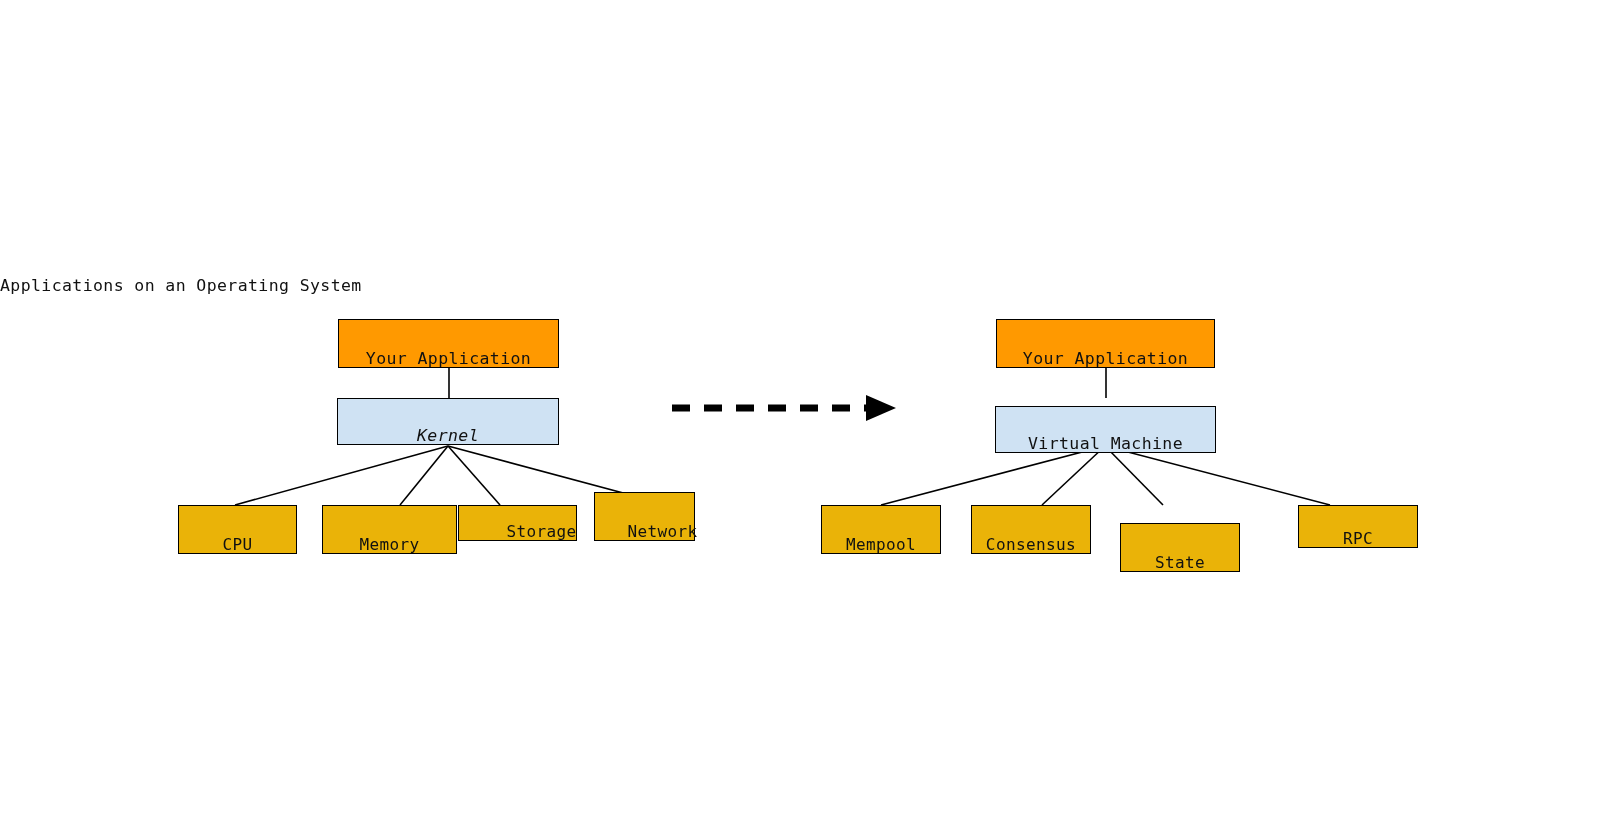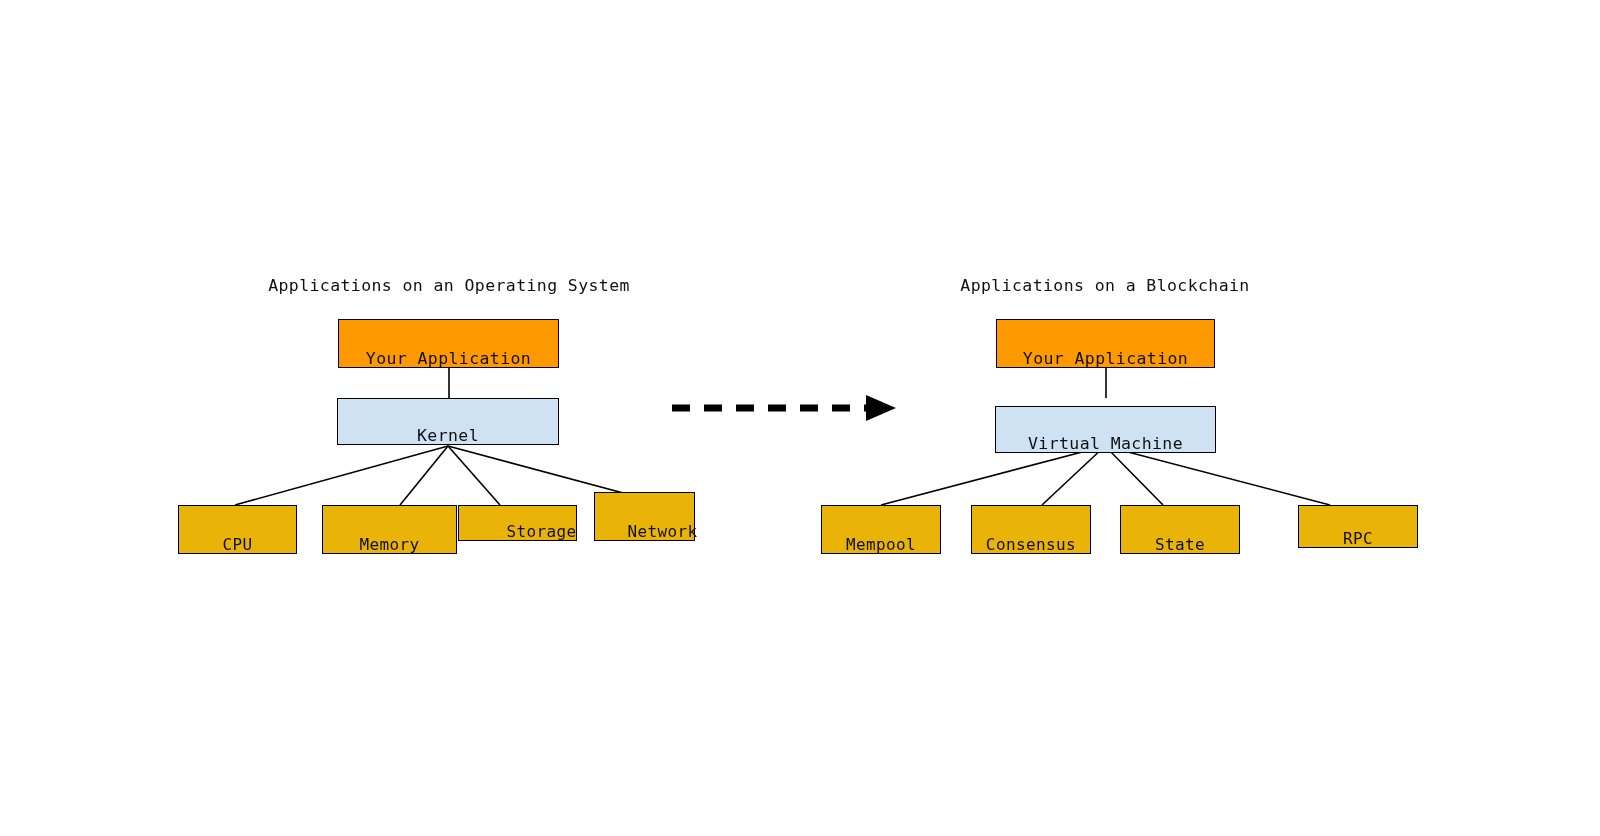--- a/index.html
+++ b/index.html
@@ -51,21 +51,20 @@
   .node-leaf {
     background: #eab308;
     font-size: 16px;
   }
   .group-title {
     position: absolute;
     font-size: 16.5px;
     color: #111111;
     letter-spacing: 0.4px;
     white-space: nowrap;
-    text-align: center;
     line-height: 1;
   }
 </style>
 </head>
 <body>
 
 <div id="diagram-root">
 
   <svg id="edge-layer" viewBox="0 0 1600 836" width="1600" height="836" xmlns="http://www.w3.org/2000/svg">
 
@@ -90,53 +89,52 @@
       <polygon points="866,395 896,408 866,421" fill="#000000"></polygon>
     </g>
   </svg>
 
   <div class="group-title" style="left:0; top:278px; width:898px;">Applications on an Operating System</div>
 
   <div class="node node-app" style="left:338px; top:319px; width:221px; height:49px;">
     <span>Your Application</span>
   </div>
 
-  <div class="node node-layer" style="left:337px; top:398px; width:222px; height:47px;">
+  <div class="node node-layer" style="left:337px; top:398px; width:222px; height:47px;font-style:italic;">
     <span>Kernel</span>
   </div>
 
   <div class="node node-leaf" style="left:178px; top:505px; width:119px; height:49px;">
     <span>CPU</span>
   </div>
   <div class="node node-leaf" style="left:322px; top:505px; width:135px; height:49px;">
     <span>Memory</span>
   </div>
   <div class="node node-leaf" style="left:458px; top:505px; width:119px; height:36px;padding-left:48px;">
     <span>Storage</span>
   </div>
   <div class="node node-leaf" style="left:594px; top:492px; width:101px; height:49px;padding-left:36px;">
     <span>Network</span>
   </div>
 
-  <div class="group-title" style="left:705px; top:278px; width:800px;">Applications on a Blockchain</div>
 
   <div class="node node-app" style="left:996px; top:319px; width:219px; height:49px;">
     <span>Your Application</span>
   </div>
 
   <div class="node node-layer" style="left:995px; top:386px; width:221px; height:47px;margin-top:20px;">
     <span>Virtual Machine</span>
   </div>
 
   <div class="node node-leaf" style="left:821px; top:505px; width:120px; height:49px;">
     <span>Mempool</span>
   </div>
   <div class="node node-leaf" style="left:971px; top:505px; width:120px; height:49px;">
     <span>Consensus</span>
   </div>
-  <div class="node node-leaf" style="left:1120px; top:505px; width:120px; height:49px;">
+  <div class="node node-leaf" style="left:1120px; top:523px; width:120px; height:49px;">
     <span>State</span>
   </div>
   <div class="node node-leaf" style="left:1298px; top:505px; width:120px; height:43px;">
     <span>RPC</span>
   </div>
 
 </div>
 
 </body></html>

